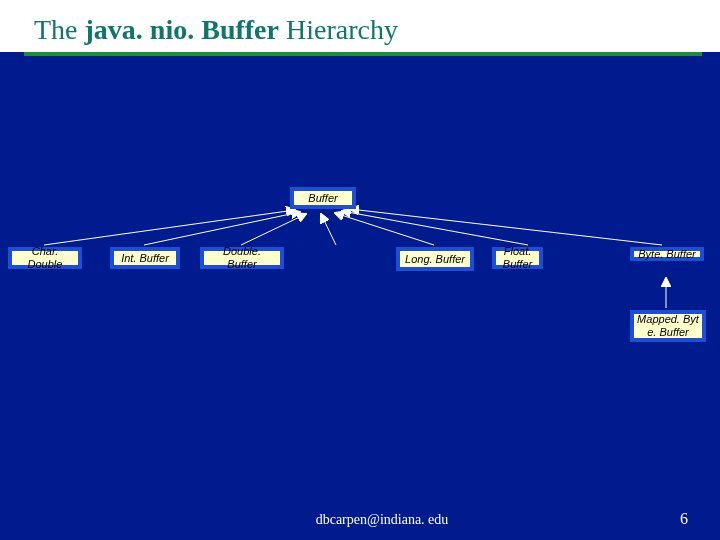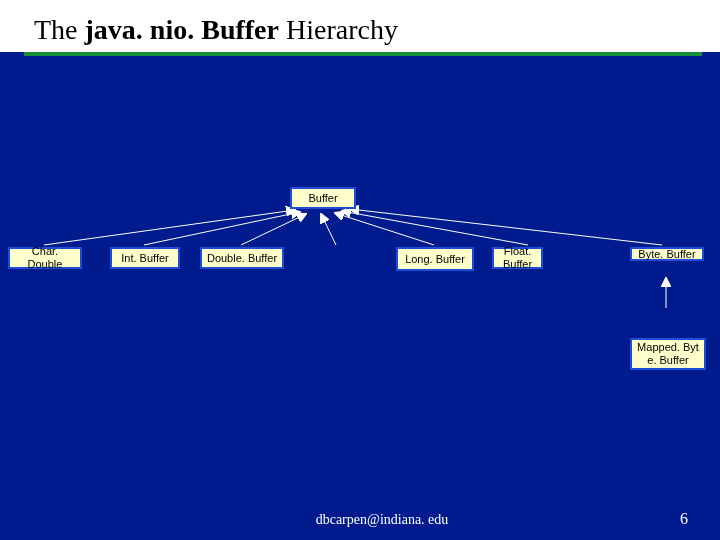--- a/index.html
+++ b/index.html
@@ -9,44 +9,45 @@
     font-family: "Times New Roman", Times, serif;
     position: relative;
     overflow: hidden;
   }
   .title-area {
     background: #ffffff;
     padding: 14px 0 6px 34px;
   }
   .title {
     font-size: 28px;
-    color: #000000;
+    color: #0f766e;
   }
   .title .plain { font-weight: normal; }
   .title .bold  { font-weight: bold; }
   .rule {
     height: 4px;
     background: #1a8f3a;
     margin-left: 24px;
     margin-right: 18px;
   }
   .slide { position: relative; width: 720px; height: 540px; }
   .node {
     position: absolute;
     background: #ffffcc;
-    border: 2px solid #1d4ed8;
+    border: 4px solid #1d4ed8;
     font-family: Arial, Helvetica, sans-serif;
     font-size: 11px;
     color: #000;
     display: flex;
     align-items: center;
     justify-content: center;
     text-align: center;
     line-height: 1.15;
     padding: 2px 3px;
+    font-style: italic;
   }
   svg.connectors {
     position: absolute;
     left: 0; top: 0;
     width: 720px; height: 540px;
     pointer-events: none;
   }
   .footer-email {
     position: absolute;
     bottom: 12px;
@@ -97,21 +98,21 @@
 
   <div class="node" style="left:290px; top:187px; width:66px; height:22px;">Buffer</div>
 
   <div class="node" style="left:8px;   top:247px; width:74px; height:22px;">Char. Double</div>
   <div class="node" style="left:110px; top:247px; width:70px; height:22px;">Int. Buffer</div>
   <div class="node" style="left:200px; top:247px; width:84px; height:22px;">Double. Buffer</div>
   <div class="node" style="left:396px; top:247px; width:78px; height:24px;">Long. Buffer</div>
   <div class="node" style="left:492px; top:247px; width:51px; height:22px;">Float. Buffer</div>
   <div class="node" style="left:630px; top:247px; width:74px; height:14px;">Byte. Buffer</div>
 
-  <div class="node" style="left:630px; top:310px; width:76px; height:32px; flex-direction:column;margin-top:28px;">
+  <div class="node" style="left:630px; top:310px; width:76px; height:32px; flex-direction:column;">
     <span>Mapped. Byt</span>
     <span>e. Buffer</span>
   </div>
 
   <div class="footer-email">dbcarpen@indiana. edu</div>
   <div class="footer-page">6</div>
 
 </div>
 
 </body></html>

